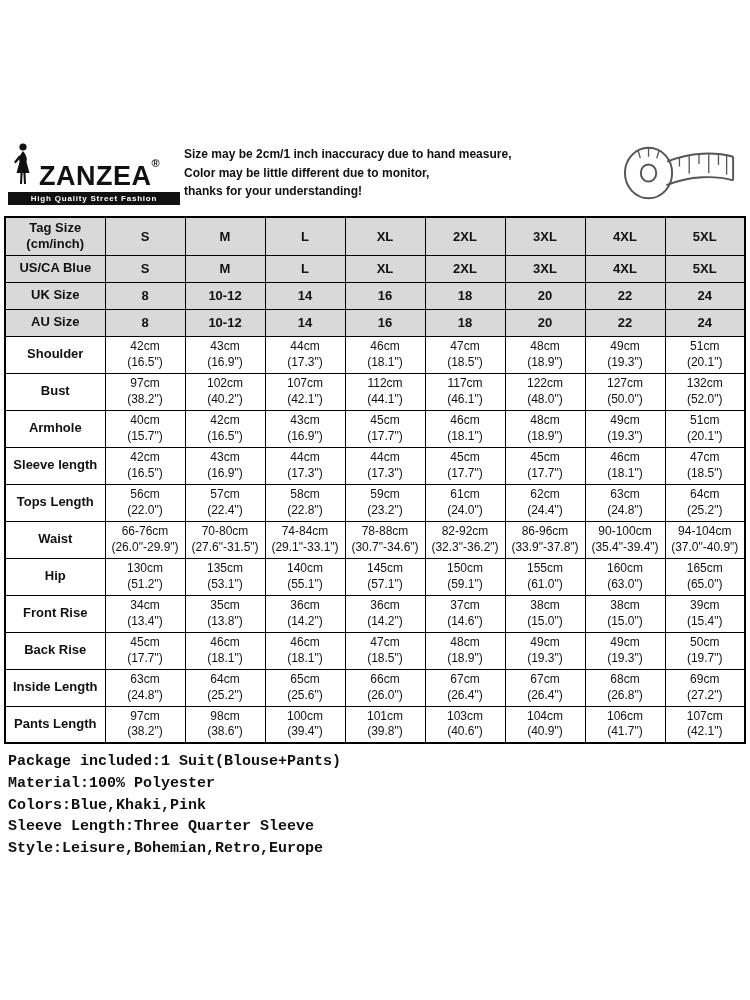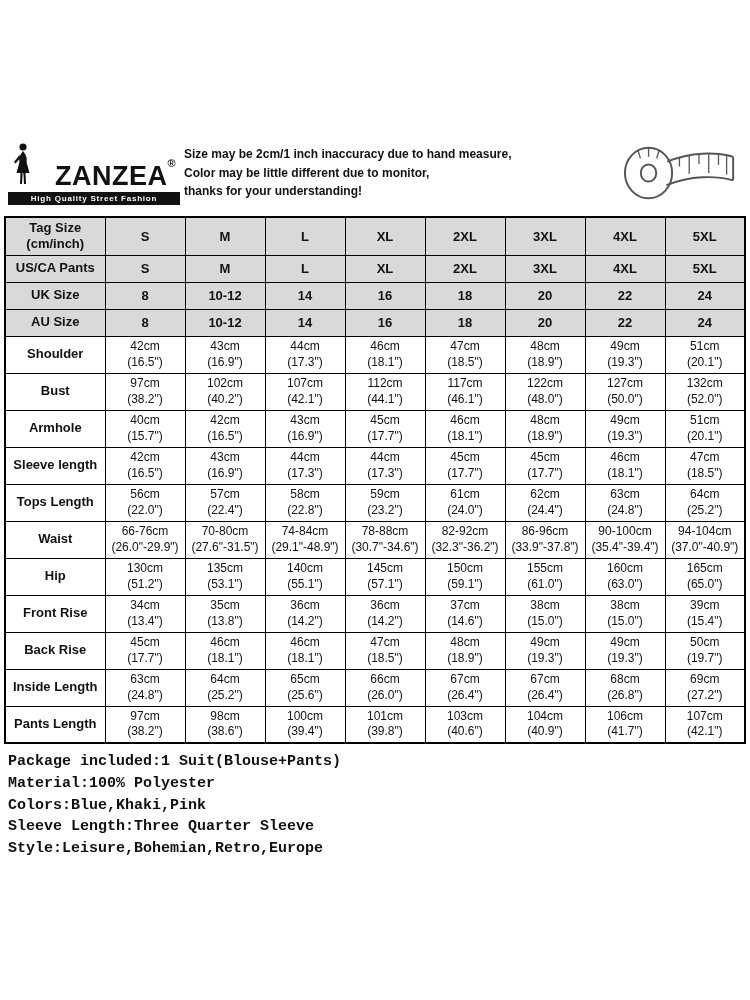--- a/index.html
+++ b/index.html
@@ -7,21 +7,21 @@
   body {
     width:750px; height:1000px; margin:0 auto;
     font-family:"Liberation Sans","DejaVu Sans",sans-serif;
     color:#111;
   }
   .page { padding-top:140px; }
 
   
   .header { display:flex; align-items:center; padding:0 8px 8px 8px; }
   .logo { flex:0 0 auto; width:172px; }
-  .logo-top { display:flex; align-items:flex-end; gap:19px; padding-left:2px; }
+  .logo-top { display:flex; align-items:flex-end; gap:3px; padding-left:2px; }
   .brand-name { font-size:27px; font-weight:bold; letter-spacing:.5px; line-height:1; }
   .brand-reg { font-size:11px; vertical-align:top; position:relative; top:-6px; font-weight:bold; }
   .tagline-bar {
     background:var(--bar-bg,#111); color:#fff; font-size:8px; font-weight:bold;
     letter-spacing:.8px; text-align:center; padding:2px 1px; margin-top:2px;
   }
   .notice { flex:1; text-align:left; font-weight:bold; font-size:12px; line-height:1.55; padding:0 4px; }
   .tape-wrap { flex:0 0 auto; width:130px; display:flex; justify-content:center; }
 
   
@@ -111,21 +111,21 @@
           <td>S</td>
           <td>M</td>
           <td>L</td>
           <td>XL</td>
           <td>2XL</td>
           <td>3XL</td>
           <td>4XL</td>
           <td>5XL</td>
         </tr>
         <tr class="row-size">
-          <th>US/CA Pants</th>
+          <th>US/CA Blue</th>
           <td>S</td>
           <td>M</td>
           <td>L</td>
           <td>XL</td>
           <td>2XL</td>
           <td>3XL</td>
           <td>4XL</td>
           <td>5XL</td>
         </tr>
         <tr class="row-size">
@@ -245,21 +245,21 @@
           <td>64cm
 (25.2")</td>
         </tr>
         <tr class="row-measure">
           <th>Waist</th>
           <td>66-76cm
 (26.0"-29.9")</td>
           <td>70-80cm
 (27.6"-31.5")</td>
           <td>74-84cm
-(29.1"-48.9")</td>
+(29.1"-33.1")</td>
           <td>78-88cm
 (30.7"-34.6")</td>
           <td>82-92cm
 (32.3"-36.2")</td>
           <td>86-96cm
 (33.9"-37.8")</td>
           <td>90-100cm
 (35.4"-39.4")</td>
           <td>94-104cm
 (37.0"-40.9")</td>

